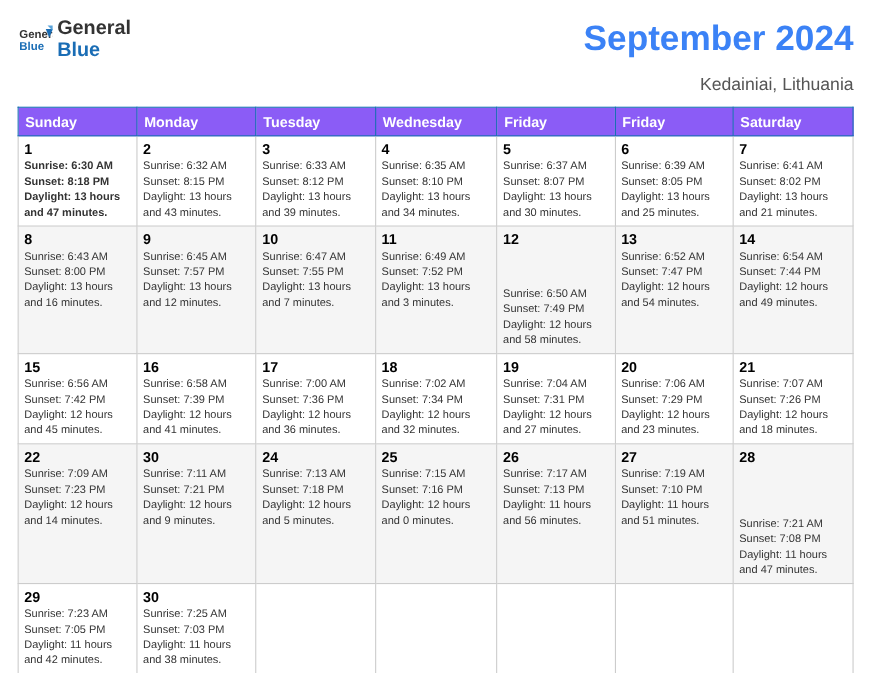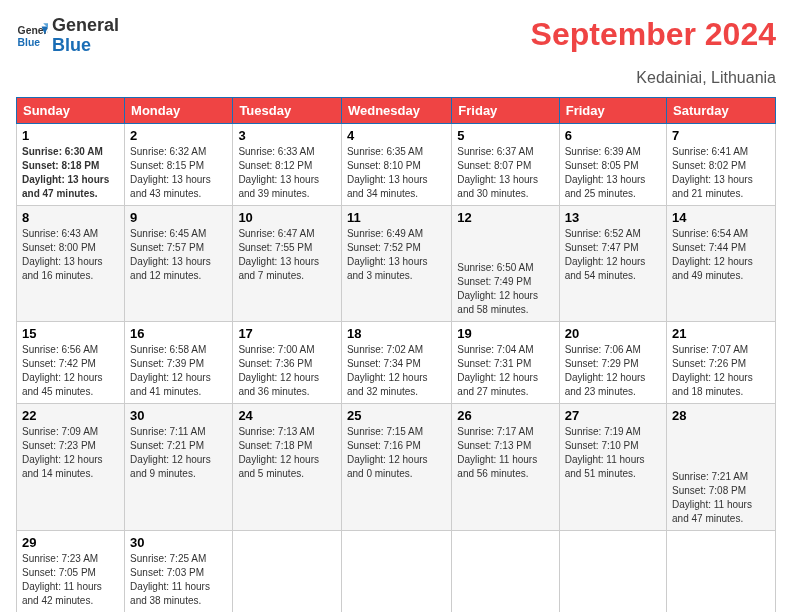--- a/index.html
+++ b/index.html
@@ -39,34 +39,34 @@
       width: 32px;
       height: 32px;
       margin-right: 4px;
     }
     .title-block {
       text-align: right;
     }
     .month-title {
       font-size: 32px;
       font-weight: bold;
-      color: #ef4444;
+      color: #3b82f6;
     }
     .location {
       font-size: 16px;
       color: #555;
       margin-top: 16px;
     }
     .calendar-table {
       width: 100%;
       border-collapse: collapse;
       font-size: 11px;
     }
     .calendar-table th {
-      background: #ef4444;
+      background: #8b5cf6;
       color: #fff;
       text-align: left;
       padding: 5px 6px;
       font-size: 13px;
       font-weight: bold;
       border: 1px solid #1a6db5;
     }
     .calendar-table td {
       border: 1px solid #ccc;
       vertical-align: top;

